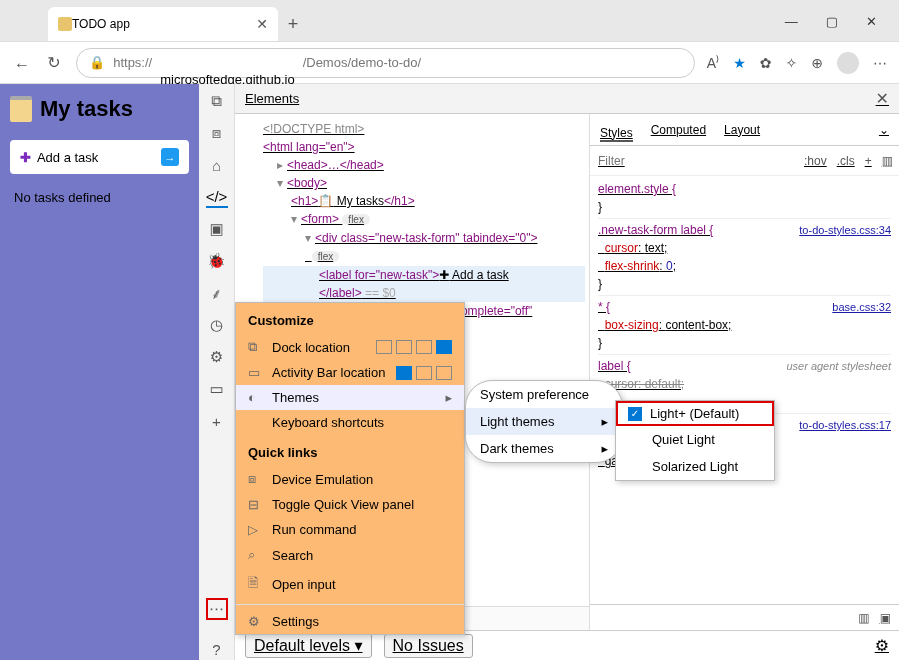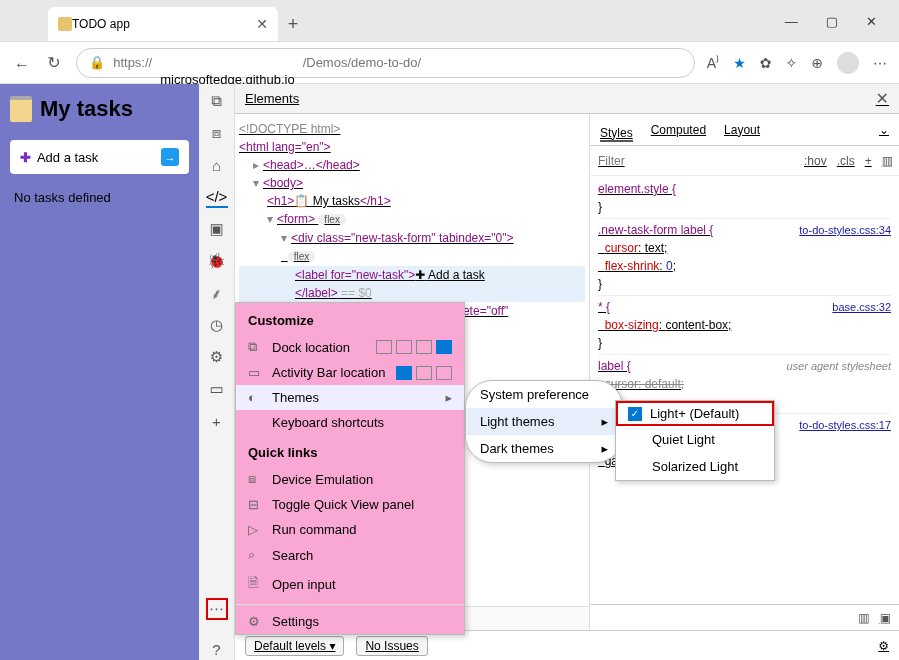--- a/index.html
+++ b/index.html
@@ -44,21 +44,21 @@
 .activitybar .ab-item { width: 22px; height: 22px; display: flex; align-items: center; justify-content: center; }
 .activitybar .active { border-bottom: 2px solid #0078d4; color: #000; }
 .ab-bottom { margin-top: auto; margin-bottom: 8px; }
 .ab-more { border: 2px solid #d00; padding: 2px; }
 
 .dt-content { flex: 1; display: flex; flex-direction: column; position: relative; text-decoration: underline; }
 .dt-tabs { height: 30px; background: #f3f3f3; border-bottom: 1px solid #ccc; display: flex; align-items: center; padding: 0 10px; }
 .dt-tabs .tabname { font-size: 13px; }
 .dt-tabs .closex { margin-left: auto; font-size: 16px; color: #555; }
 
-.dt-body { flex: 1; display: flex; }
+.dt-body { flex: 1; display: flex; margin-left: 24px; }
 
 
 .elements { flex: 1; font-family: Consolas, monospace; font-size: 12px; padding: 6px 4px; line-height: 18px; overflow: hidden; position: relative; }
 .elements .gray { color: #888; }
 .elements .tag { color: #881280; }
 .elements .val { color: #1a1aa6; }
 .elements .flex-badge { background: #eee; border-radius: 8px; padding: 0 6px; font-size: 10px; color: #555; }
 .elements .line { white-space: nowrap; }
 .elements .indent1 { padding-left: 14px; }
 .elements .indent2 { padding-left: 28px; }
@@ -82,26 +82,26 @@
 .styles-rules .sel-txt { color: #881280; }
 .styles-rules .prop { color: #c80000; }
 .styles-rules .propval { color: #1a1aa6; }
 .styles-rules .link { color: #1a1aa6; text-decoration: underline; float: right; font-size: 11px; }
 .styles-rules .ua { color: #888; font-style: italic; float: right; font-size: 11px; }
 .styles-rules .rule { border-top: 1px solid #eee; padding-top: 2px; margin-top: 2px; }
 .styles-rules .strike { text-decoration: line-through; color: #888; }
 .styles-footer { height: 26px; border-top: 1px solid #ccc; display: flex; gap: 10px; padding: 0 8px; align-items: center; justify-content: flex-end; color: #555; }
 
 
-.console-bar { height: 30px; border-top: 1px solid #ccc; display: flex; align-items: center; gap: 12px; padding: 0 10px; font-size: 12px; }
+.console-bar { height: 30px; border-top: 1px solid #ccc; display: flex; align-items: center; gap: 12px; padding: 0 10px; font-size: 16px; }
 .console-bar .dd { border: 1px solid #aaa; border-radius: 3px; padding: 2px 8px; background: #f6f6f6; }
 .console-bar .gear { margin-left: auto; }
 
 
-.menu { position: absolute; left: 0; top: 218px; width: 230px; background: #f9a8d4; border: 1px solid #bbb; box-shadow: 2px 2px 6px rgba(0,0,0,0.2); z-index: 10; font-size: 13px; }
+.menu { position: absolute; left: 0; top: 218px; width: 230px; background: #fdba74; border: 1px solid #bbb; box-shadow: 2px 2px 6px rgba(0,0,0,0.2); z-index: 10; font-size: 13px; }
 .menu h3 { font-size: 13px; padding: 10px 12px 6px; font-weight: 700; }
 .menu-row { display: flex; align-items: center; padding: 5px 12px; gap: 10px; }
 .menu-row:hover, .menu-row.hl { background: #eef; }
 .menu-row .micon { width: 14px; color: #666; font-size: 13px; }
 .menu-row .mlabel { flex: 1; }
 .menu-row .marrow { color: #666; }
 .dock-icons { display: flex; gap: 4px; }
 .dock-icons span { width: 16px; height: 14px; border: 1px solid #888; display: inline-block; }
 .dock-icons .sel { background: #0078d4; border-color: #0078d4; }
 .menu-sep { height: 1px; background: #ddd; margin: 4px 0; }

